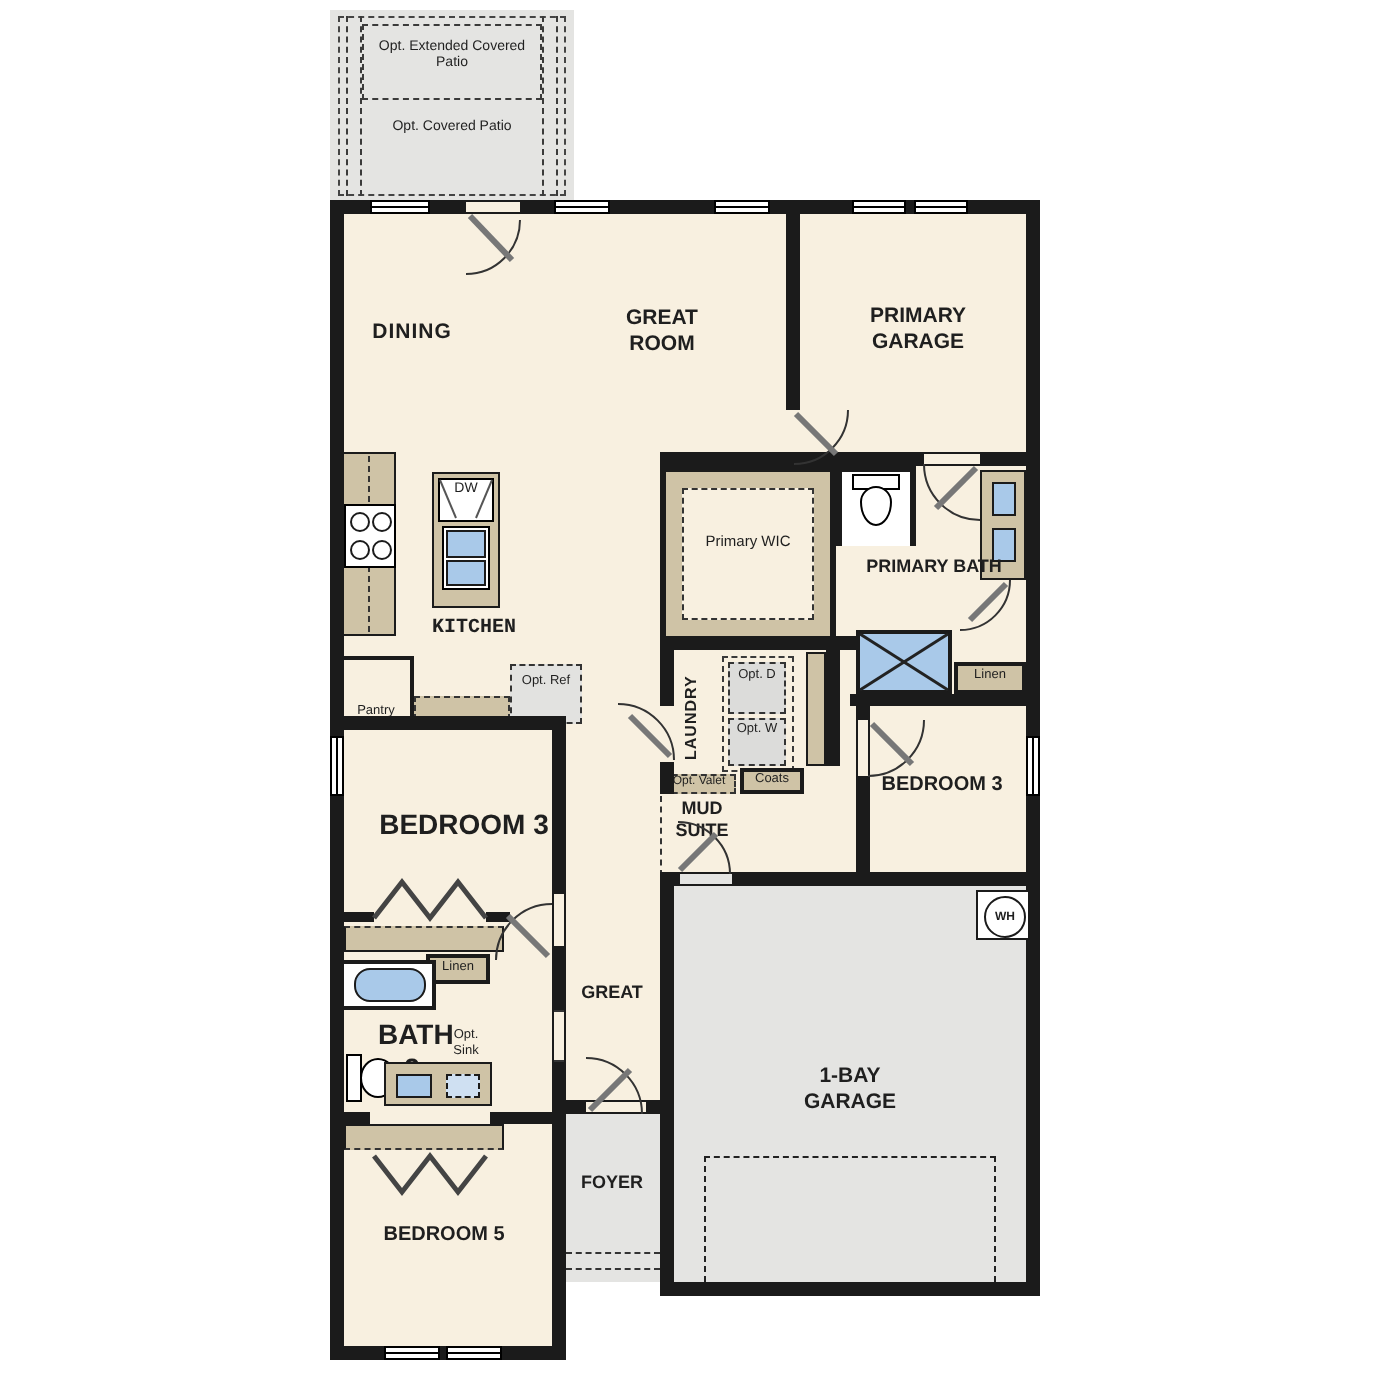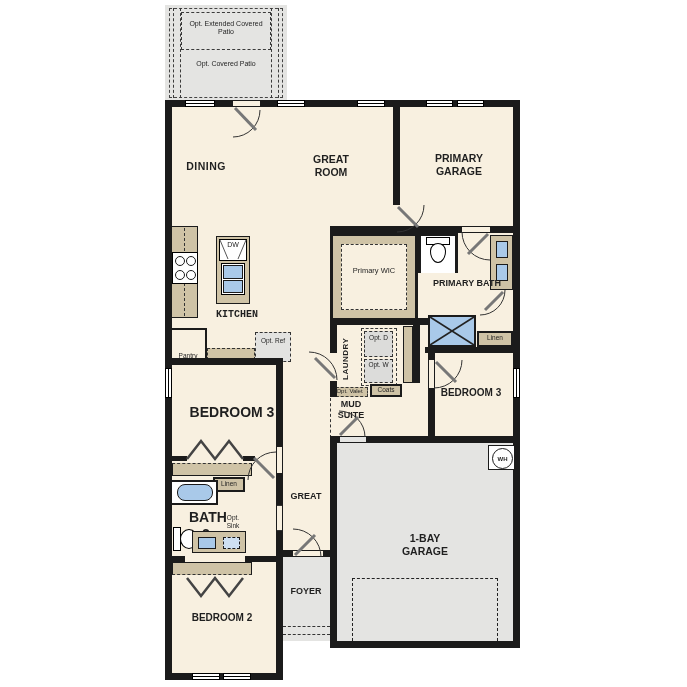--- a/index.html
+++ b/index.html
@@ -103,21 +103,21 @@
   <div class="lbl sm" style="left:371px;top:386px;width:30px;font-size:6.5px;">Coats</div>
   <div class="lbl" style="left:329px;top:399px;width:44px;font-size:9px;">MUD SUITE</div>
   <div class="abs" style="left:330px;top:398px;width:0;height:40px;border-left:1.5px dashed #333;"></div>
 
   <div class="lbl" style="left:169px;top:160px;width:74px;font-size:10.5px;letter-spacing:0.5px;">DINING</div>
   <div class="lbl" style="left:300px;top:153px;width:62px;font-size:10.5px;">GREAT ROOM</div>
   <div class="lbl" style="left:424px;top:152px;width:70px;font-size:10.5px;">PRIMARY GARAGE</div>
   <div class="lbl" style="left:430px;top:387px;width:82px;font-size:10px;">BEDROOM 3</div>
   <div class="lbl" style="left:188px;top:404px;width:88px;font-size:14px;">BEDROOM 3</div>
   <div class="lbl" style="left:284px;top:491px;width:44px;font-size:9px;">GREAT</div>
-  <div class="lbl" style="left:178px;top:612px;width:88px;font-size:10px;">BEDROOM 2</div>
+  <div class="lbl" style="left:178px;top:612px;width:88px;font-size:10px;">BEDROOM 5</div>
   <div class="lbl" style="left:392px;top:532px;width:66px;font-size:10.5px;">1-BAY GARAGE</div>
 
   <div class="tanplain" style="left:172px;top:463px;width:80px;height:13px;border:1px solid #1b1b1b;border-top:1px dashed #333;"></div>
   <div class="tan" style="left:213px;top:477px;width:32px;height:15px;border-width:2px;"></div>
   <div class="lbl sm" style="left:215px;top:480px;width:28px;font-size:6.5px;">Linen</div>
 
   <div class="abs" style="left:172px;top:480px;width:46px;height:25px;background:#fff;border:2.5px solid #1b1b1b;border-left:none;"></div>
   <div class="blue" style="left:177px;top:484px;width:36px;height:17px;border-radius:8px;"></div>
   <div class="lbl" style="left:189px;top:509px;width:34px;font-size:14px;">BATH 2</div>
   <div class="lbl sm" style="left:220px;top:514px;width:26px;font-size:6.5px;">Opt. Sink</div>

